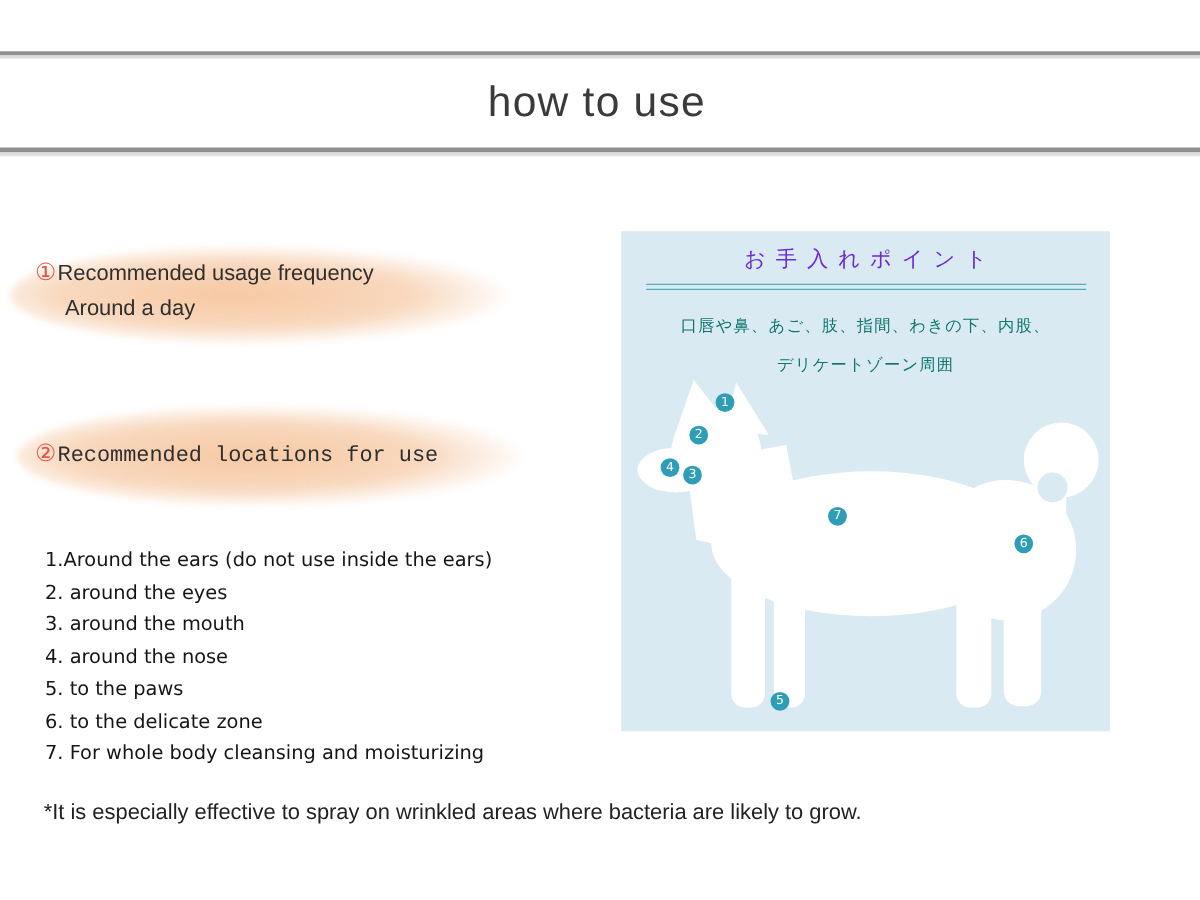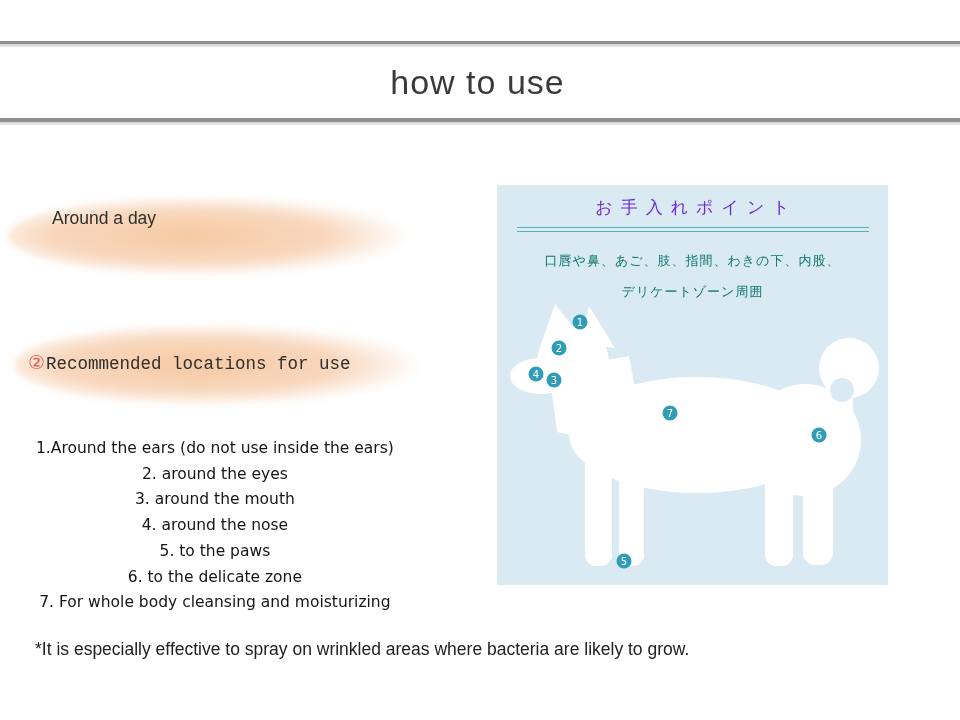--- a/index.html
+++ b/index.html
@@ -72,21 +72,20 @@
     position: absolute;
     left: 36px;
     top: 436px;
     margin: 0;
     padding: 0;
     list-style: none;
     font-family: "DejaVu Sans", sans-serif;
     font-size: 15.5px;
     line-height: 25.7px;
     color: #151515;
-    text-align: center;
   }
 
   .footnote {
     position: absolute;
     left: 35px;
     top: 639px;
     font-size: 17.5px;
     color: #222222;
   }
 
@@ -152,20 +151,23 @@
 <div class="slide">
 
   <div class="rule rule-top"></div>
   <div class="page-title">how to use</div>
   <div class="rule rule-bottom"></div>
 
   <div class="highlight highlight-1"></div>
   <div class="highlight highlight-2"></div>
 
   <div class="freq-section">
+    <div>
+      <span class="circ-num">①</span><span>Recommended usage frequency</span>
+    </div>
     <div class="freq-line">Around a day</div>
   </div>
 
   <div class="loc-section">
     <span class="circ-num">②</span><span>Recommended locations for use</span>
   </div>
 
   <ul class="loc-list">
     <li>1.Around the ears (do not use inside the ears)</li>
     <li>2. around the eyes</li>

